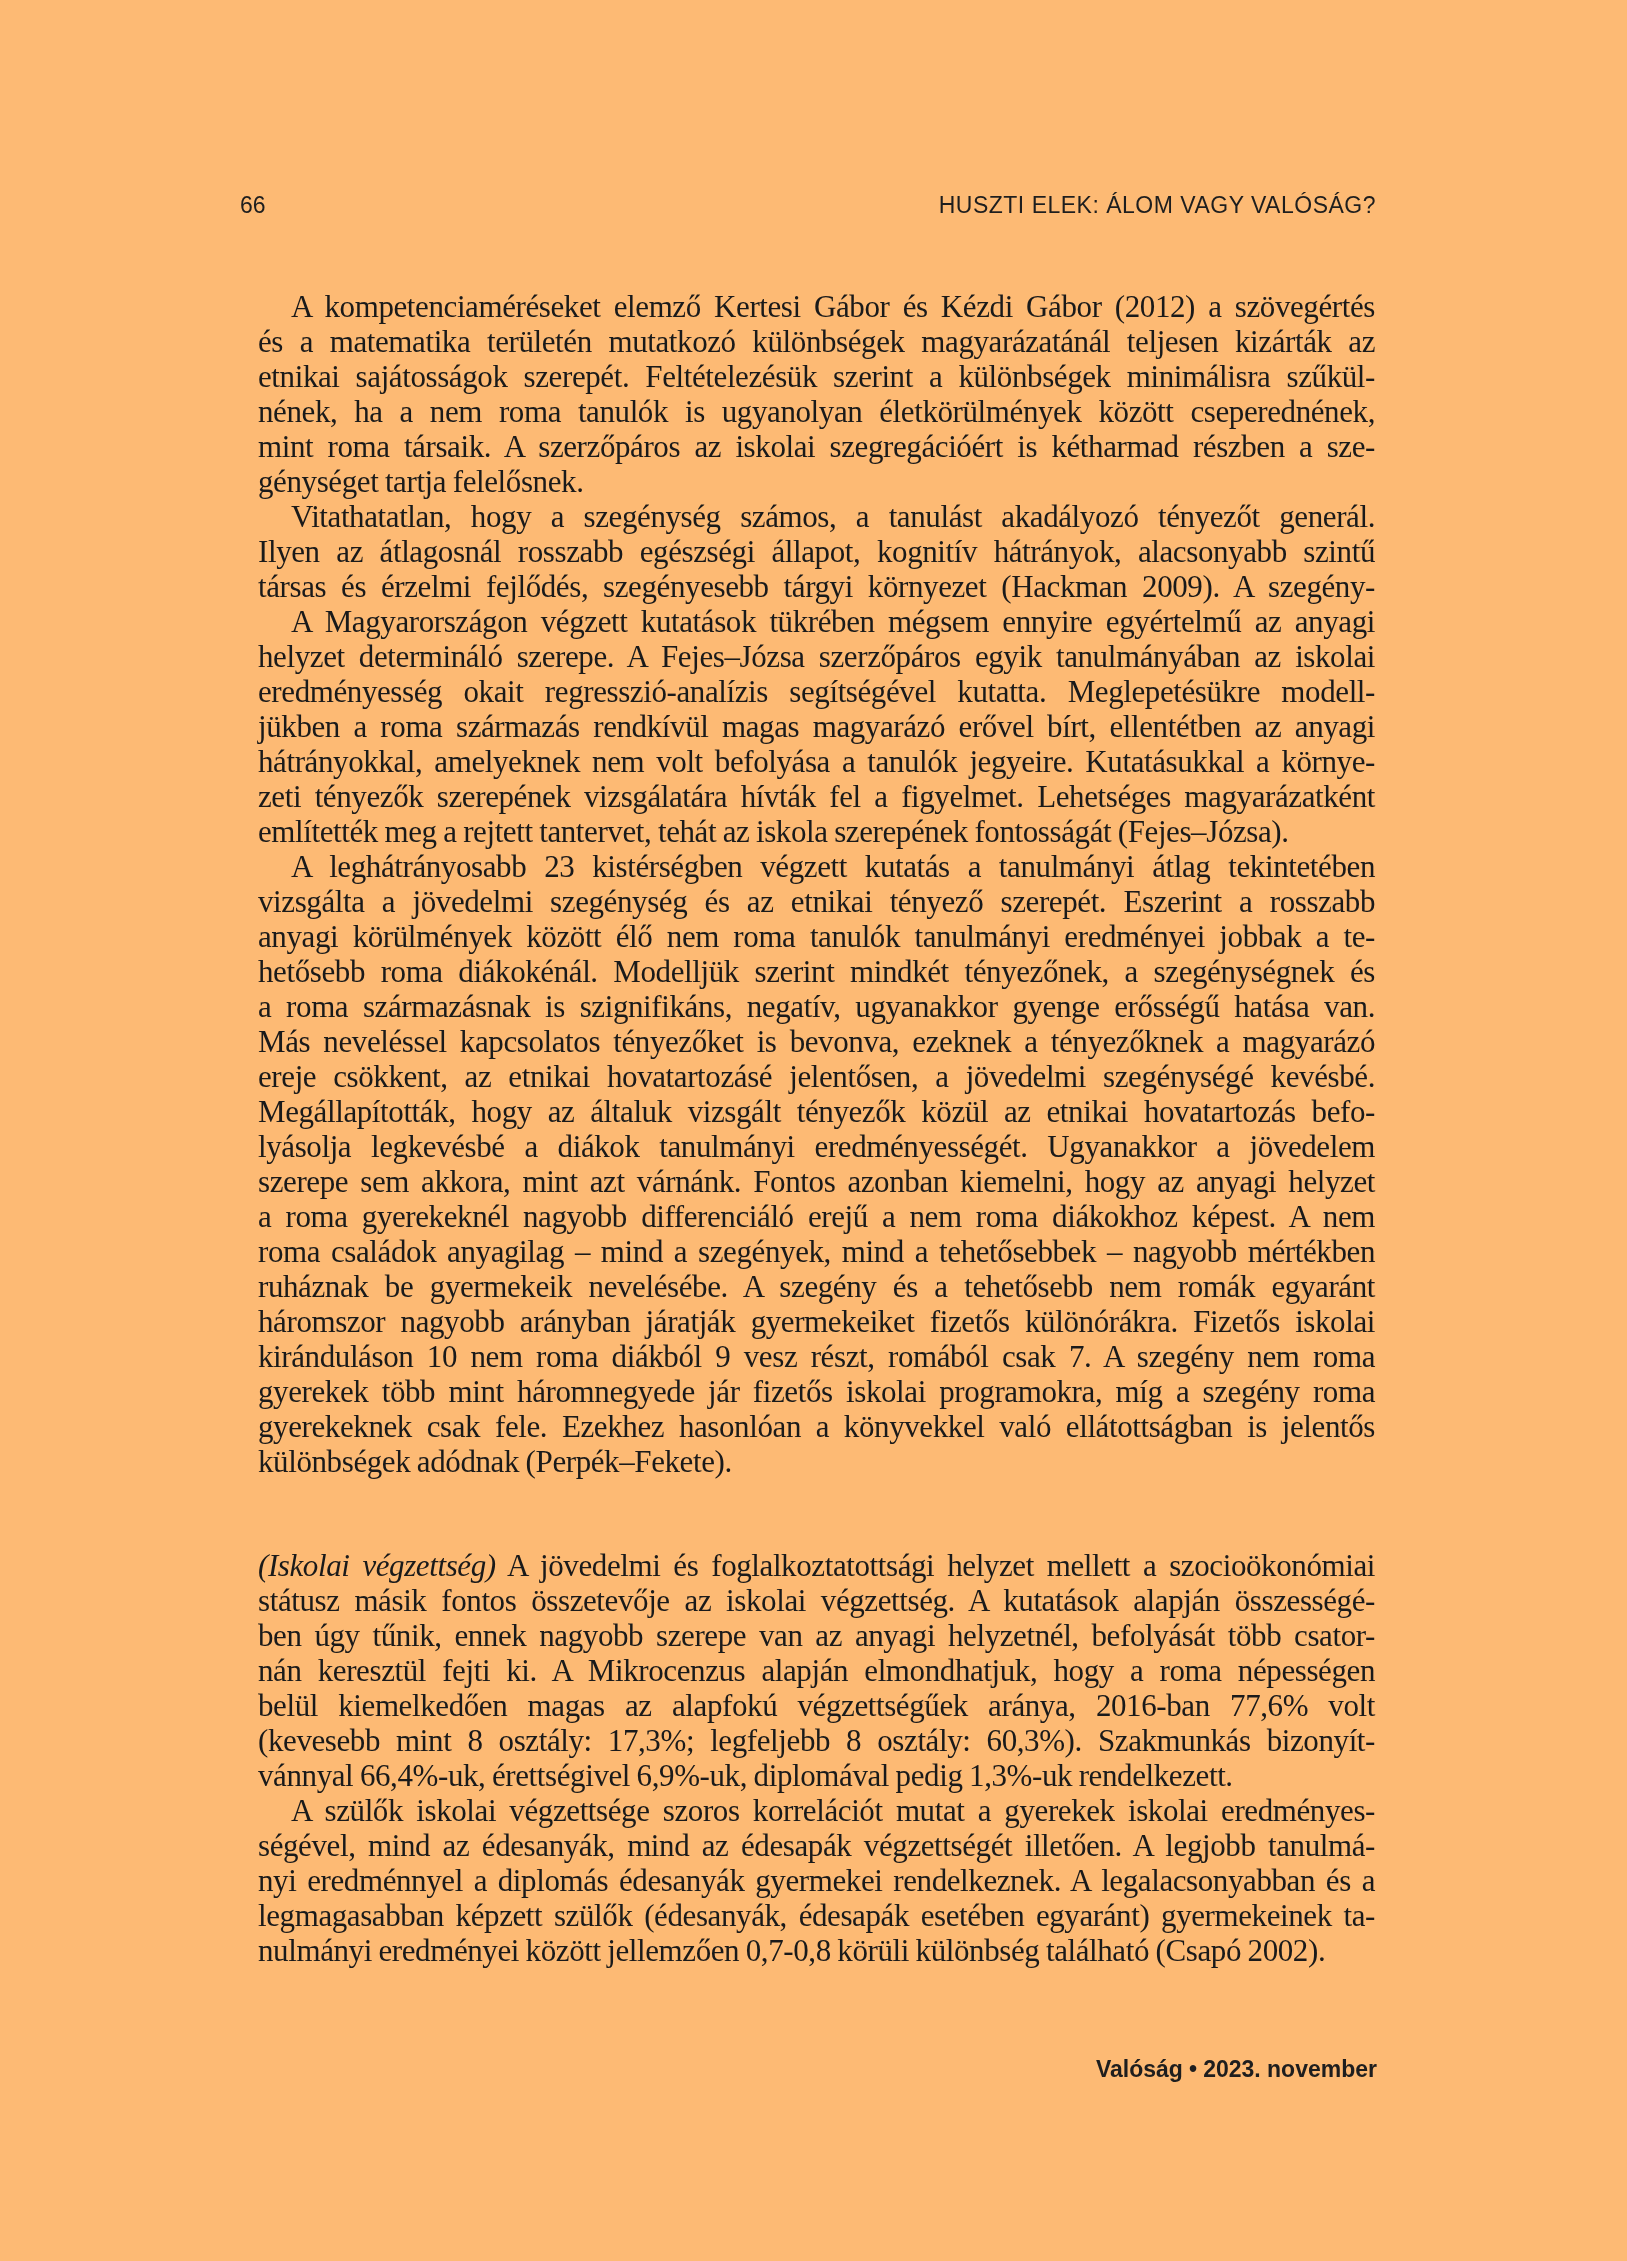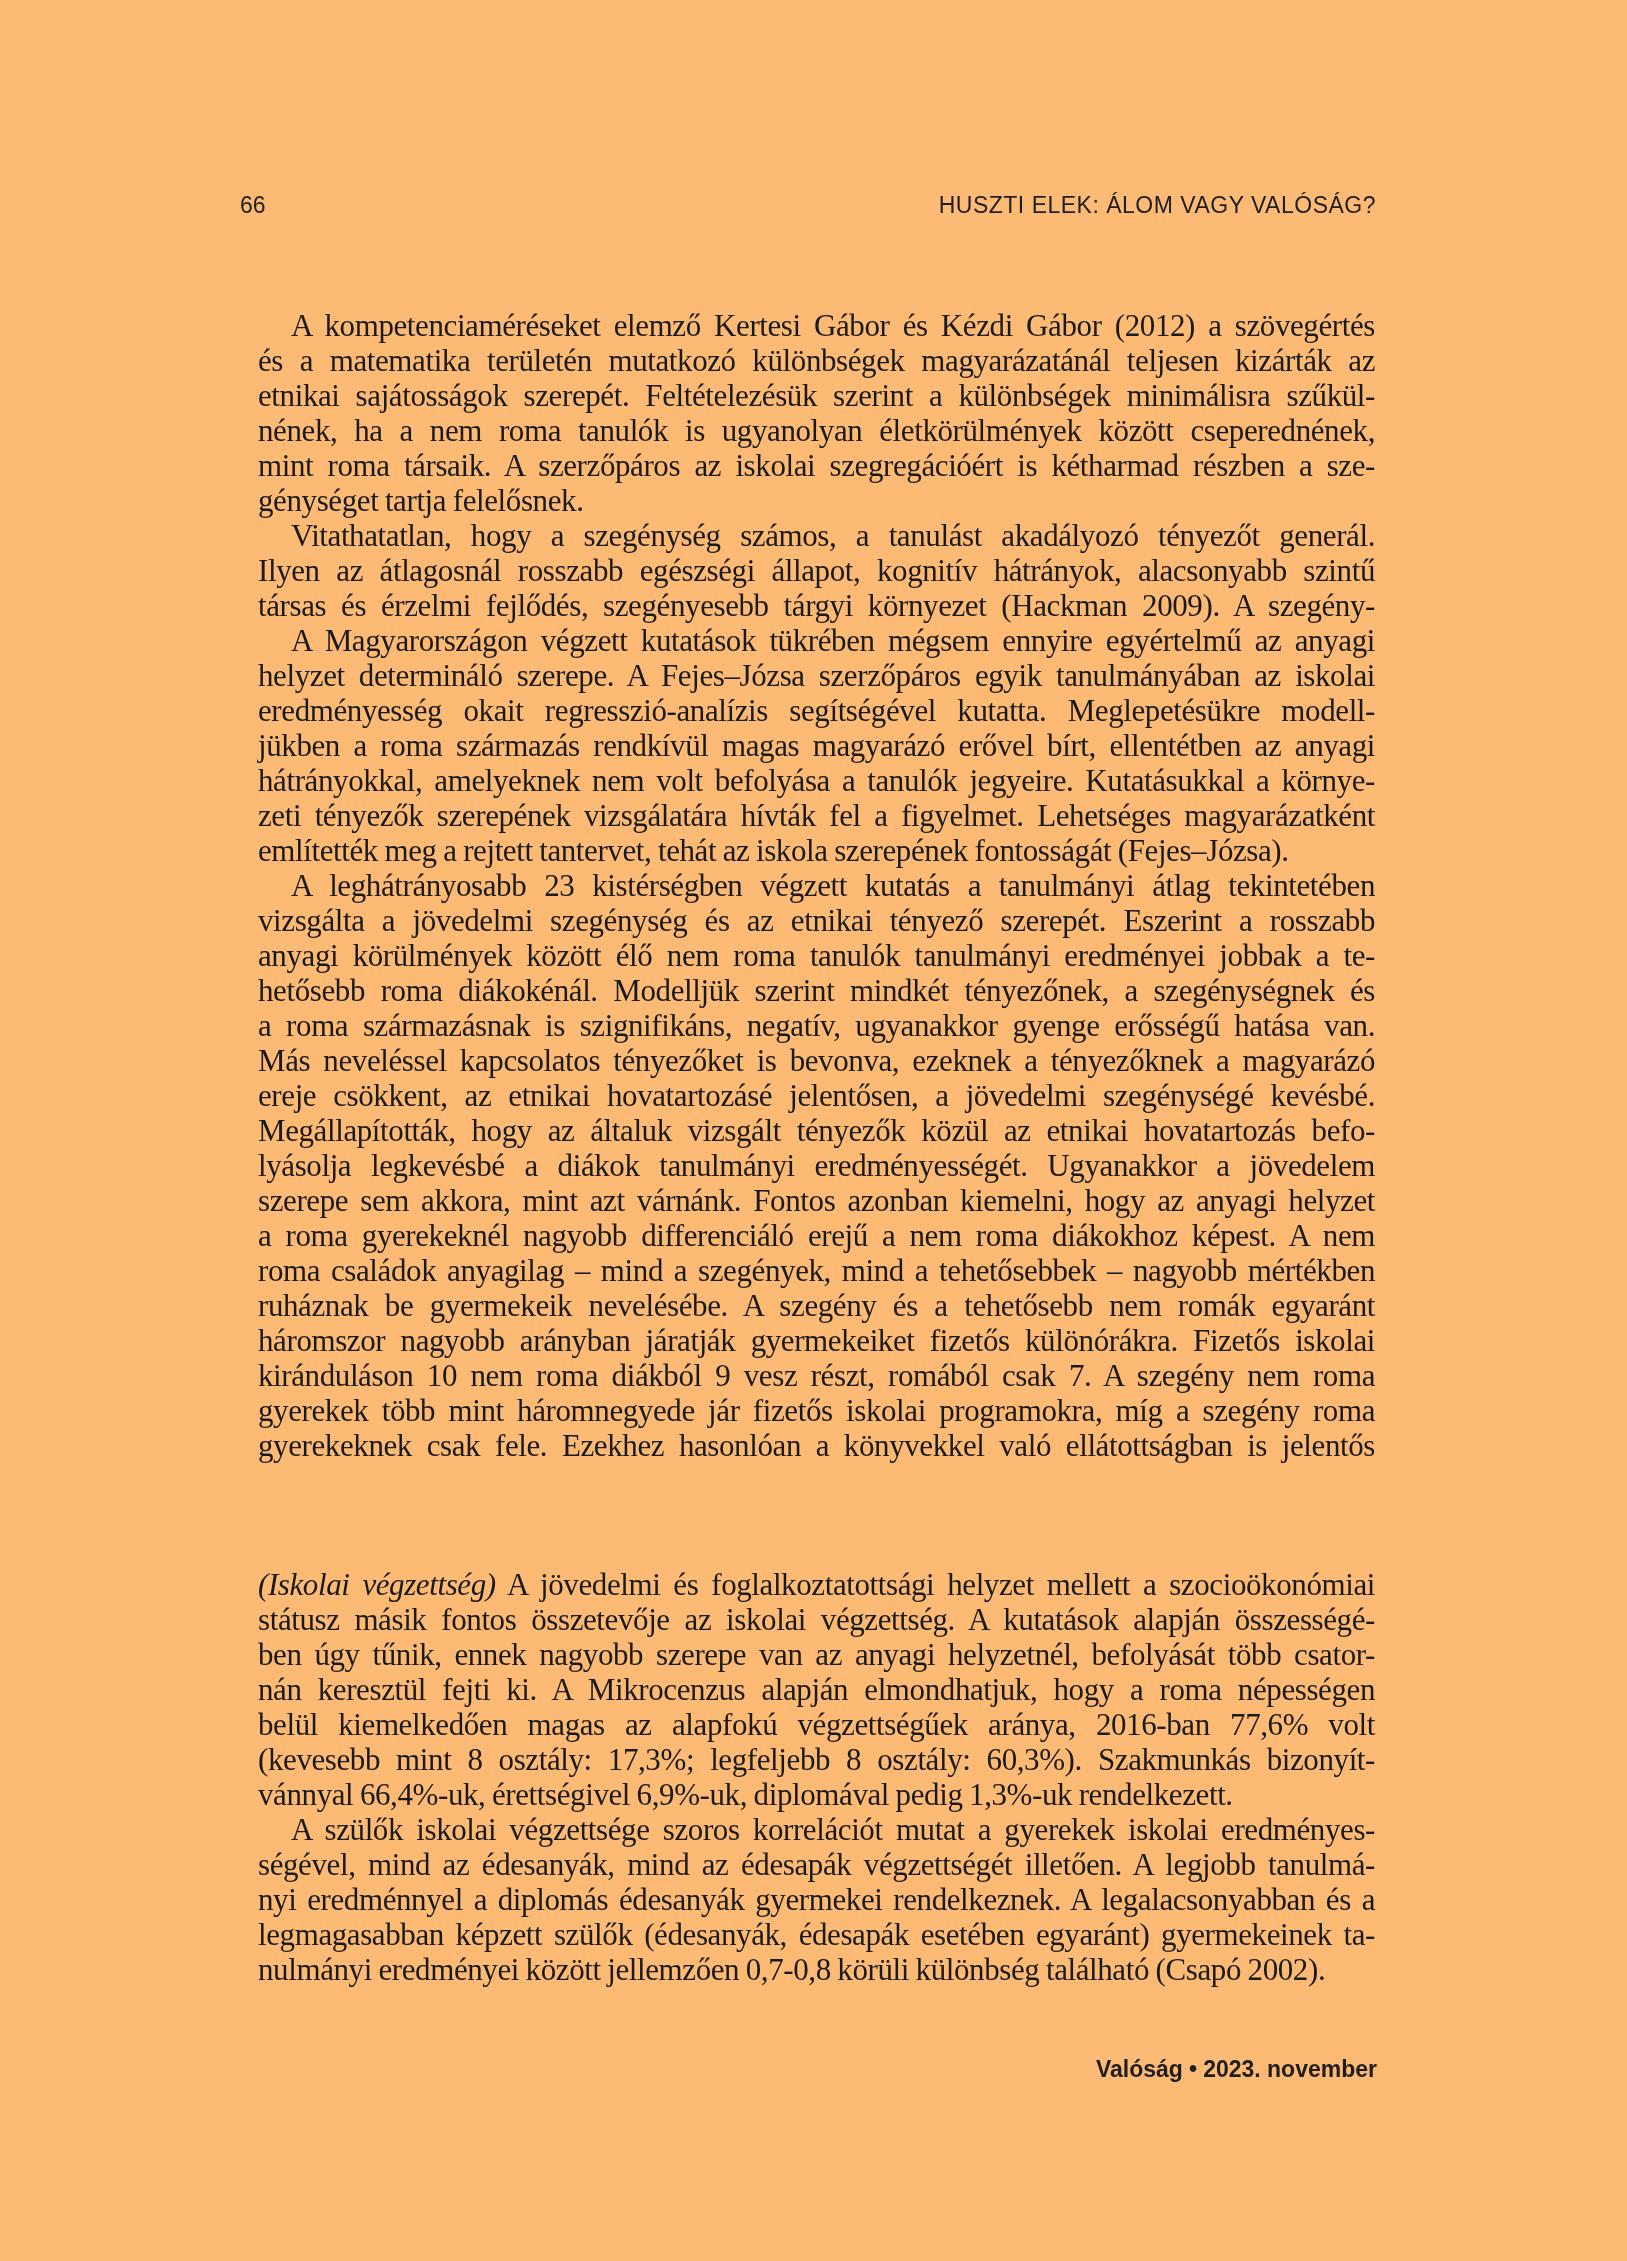--- a/index.html
+++ b/index.html
@@ -11,21 +11,20 @@
     font-family: "Liberation Sans", sans-serif; font-size: 23px; line-height: 31px;
     color: #1e1e1e;
   }
   .running-header .page-number { position: absolute; left: 0; top: 0; }
   .running-header .running-title { position: absolute; right: 0; top: 0; letter-spacing: 0.5px; }
 
   .body-text {
     position: absolute; left: 258px; width: 1117px;
     font-family: "Liberation Serif", serif; font-size: 31px;
     color: #1a1a1a;
-    margin-top: 19px;
   }
   .block-1 { top: 289px; }
   .block-2 { top: 1548px; }
 
   .line {
     display: block; height: 35px; line-height: 35px;
     white-space: nowrap; text-align: justify; text-align-last: justify;
     letter-spacing: -0.4px; word-spacing: -0.8px;
   }
   .line.indent { padding-left: 33px; }
@@ -88,20 +87,21 @@
       <span class="line">Megállapították, hogy az általuk vizsgált tényezők közül az etnikai hovatartozás befo-</span>
       <span class="line">lyásolja legkevésbé a diákok tanulmányi eredményességét. Ugyanakkor a jövedelem</span>
       <span class="line">szerepe sem akkora, mint azt várnánk. Fontos azonban kiemelni, hogy az anyagi helyzet</span>
       <span class="line">a roma gyerekeknél nagyobb differenciáló erejű a nem roma diákokhoz képest. A nem</span>
       <span class="line">roma családok anyagilag – mind a szegények, mind a tehetősebbek – nagyobb mértékben</span>
       <span class="line">ruháznak be gyermekeik nevelésébe. A szegény és a tehetősebb nem romák egyaránt</span>
       <span class="line">háromszor nagyobb arányban járatják gyermekeiket fizetős különórákra. Fizetős iskolai</span>
       <span class="line">kiránduláson 10 nem roma diákból 9 vesz részt, romából csak 7. A szegény nem roma</span>
       <span class="line">gyerekek több mint háromnegyede jár fizetős iskolai programokra, míg a szegény roma</span>
       <span class="line">gyerekeknek csak fele. Ezekhez hasonlóan a könyvekkel való ellátottságban is jelentős</span>
+      <span class="line last">különbségek adódnak (Perpék–Fekete).</span>
     </div>
   </div>
 
   <div class="body-text block-2">
 
     <div>
       <span class="line"><span class="inline-heading">(Iskolai végzettség)</span><span> A jövedelmi és foglalkoztatottsági helyzet mellett a szocioökonómiai</span></span>
       <span class="line">státusz másik fontos összetevője az iskolai végzettség. A kutatások alapján összességé-</span>
       <span class="line">ben úgy tűnik, ennek nagyobb szerepe van az anyagi helyzetnél, befolyását több csator-</span>
       <span class="line">nán keresztül fejti ki. A Mikrocenzus alapján elmondhatjuk, hogy a roma népességen</span>

